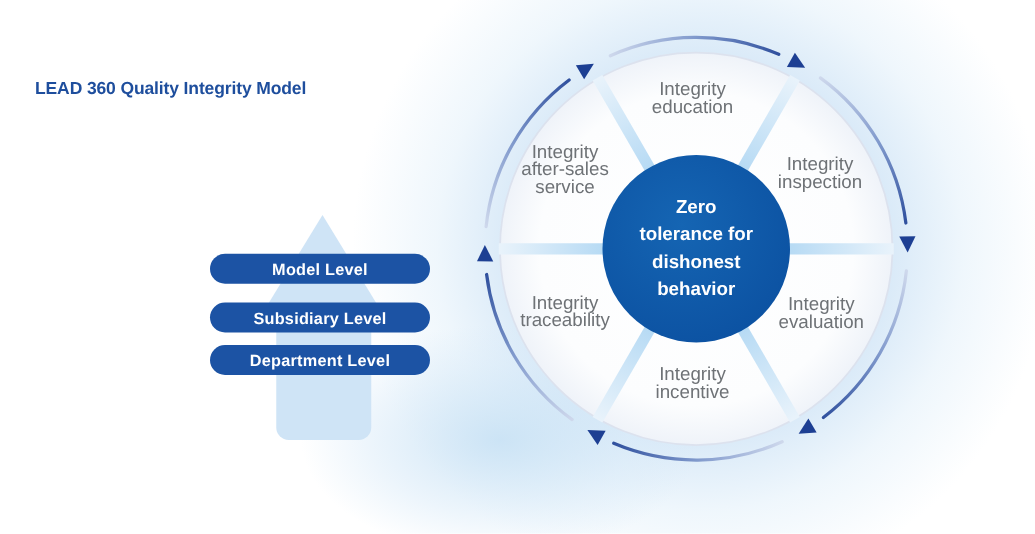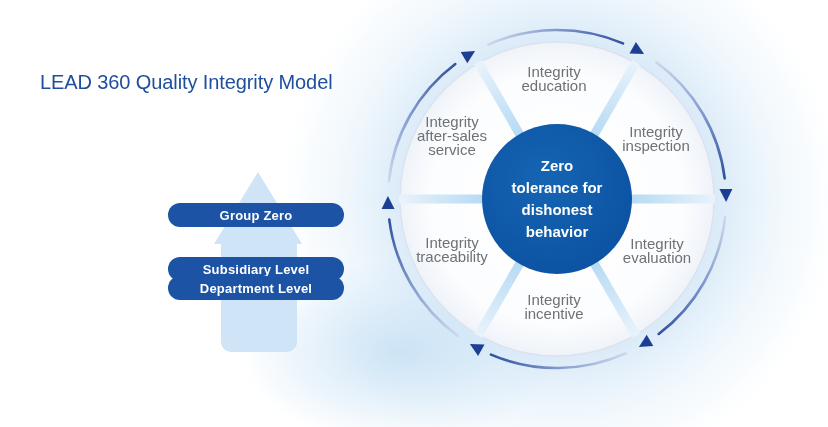--- a/index.html
+++ b/index.html
@@ -4,22 +4,22 @@
 <style>
   html,body{margin:0;padding:0;background:#fff;}
   .canvas{
     position:relative;width:828px;height:427px;overflow:hidden;
     font-family:"Liberation Sans",sans-serif;
     background:
       radial-gradient(ellipse 215px 125px at 400px 352px, rgba(197,224,244,0.85) 0%, rgba(214,233,248,0.45) 48%, rgba(255,255,255,0) 74%),
       radial-gradient(circle 335px at 560px 198px, #cfe3f5 0%, #d5e7f7 42%, rgba(226,240,250,0.55) 63%, rgba(255,255,255,0) 83%),
       #ffffff;
   }
-  .title{position:absolute;left:28px;top:61px;margin:12px;font-size:20px;line-height:18px;
-    font-weight:normal;color:#1e4e9d;letter-spacing:-0.1px;}
+  .title{position:absolute;left:28px;top:61px;margin:0;font-size:14px;line-height:18px;
+    font-weight:bold;color:#1e4e9d;letter-spacing:-0.1px;}
   .up-arrow-head{position:absolute;left:214px;top:172px;width:0;height:0;
     border-left:44px solid transparent;border-right:44px solid transparent;
     border-bottom:72px solid #cfe4f6;}
   .up-arrow-body{position:absolute;left:221px;top:243px;width:76px;height:109px;
     background:#cfe4f6;border-radius:0 0 10px 10px;}
   .pill{position:absolute;left:168px;width:176px;height:24px;border-radius:12.5px;
     background:#1c53a4;color:#ffffff;font-size:13px;font-weight:bold;letter-spacing:0.2px;
     display:flex;align-items:center;justify-content:center;}
   .wheel-svg{position:absolute;left:0;top:0;}
   .center-label{position:absolute;left:457px;top:155px;width:200px;text-align:center;
@@ -30,22 +30,22 @@
 </head>
 <body>
 
 <div class="canvas">
 
   <h1 class="title">LEAD 360 Quality Integrity Model</h1>
 
   <div class="up-arrow-head"></div>
   <div class="up-arrow-body"></div>
 
-  <div class="pill" style="top:203px">Group Zero</div>
-  <div class="pill" style="top:257px">Subsidiary Level</div>
+  <div class="pill" style="top:203px">Model Level</div>
+  <div class="pill" style="top:242px">Subsidiary Level</div>
   <div class="pill" style="top:276px">Department Level</div>
 
   <svg class="wheel-svg" width="828" height="427" viewBox="0 0 828 427">
     <defs>
       <radialGradient id="wg" gradientUnits="userSpaceOnUse" cx="557" cy="199" r="157">
         <stop offset="0" stop-color="#ffffff"></stop>
         <stop offset="0.8" stop-color="#fcfdfe"></stop>
         <stop offset="1" stop-color="#eff3f9"></stop>
       </radialGradient>
       <radialGradient id="dg" gradientUnits="userSpaceOnUse" cx="557" cy="199" r="158">

